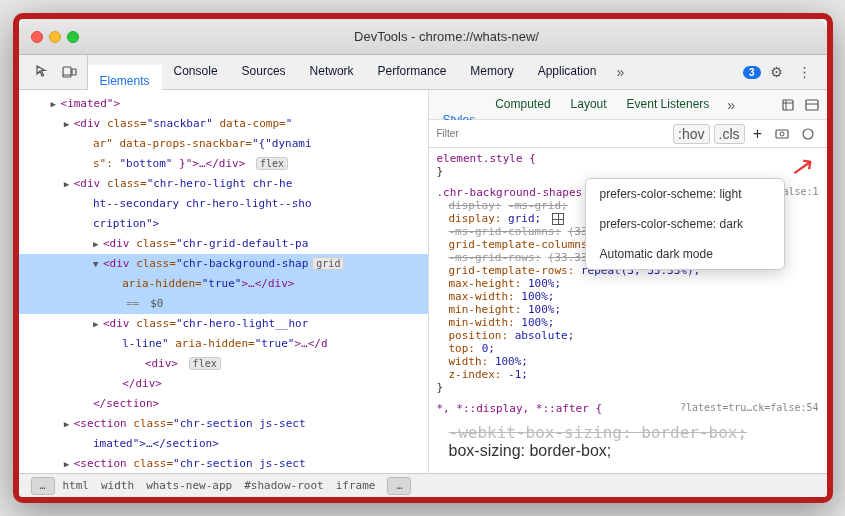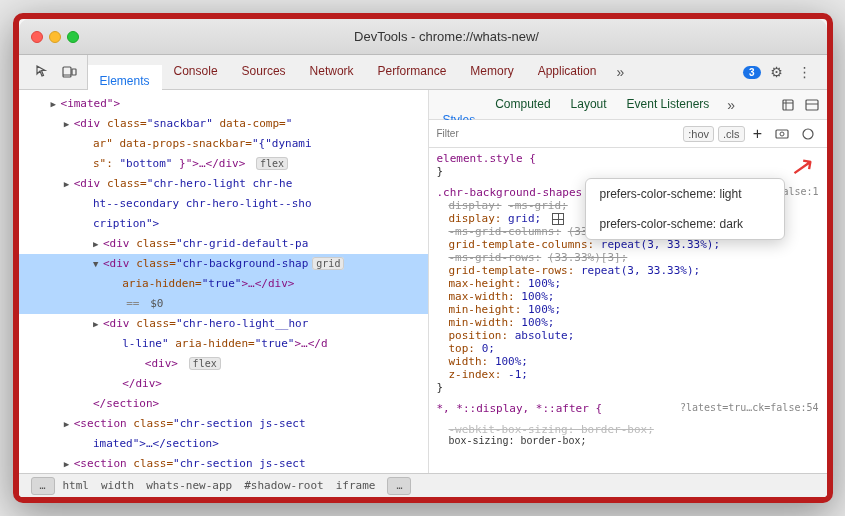--- a/index.html
+++ b/index.html
@@ -96,21 +96,21 @@
       align-items: center;
       height: 100%;
       flex: 1;
     }
     .tab {
       padding: 0 12px;
       height: 100%;
       display: flex;
       align-items: center;
       font-size: 12px;
-      color: #7f1d1d;
+      color: #0f172a;
       cursor: pointer;
       border-bottom: 2px solid transparent;
       white-space: nowrap;
     }
     .tab.active {
       color: #1a73e8;
       border-bottom: 2px solid #1a73e8;
       background: #fff;
       margin-top: 20px;
     }
@@ -263,21 +263,21 @@
       background: transparent;
       color: #333;
     }
     .filter-pseudo-btns {
       display: flex;
       align-items: center;
       gap: 4px;
       margin-left: auto;
     }
     .pseudo-btn {
-      font-size: 11px;
+      font-size: 14px;
       color: #555;
       cursor: pointer;
       padding: 1px 4px;
       border: 1px solid #ccc;
       border-radius: 3px;
       background: #f5f5f5;
     }
     .add-style-btn {
       width: 18px;
       height: 18px;
@@ -590,31 +590,32 @@
             <span class="css-property">position:</span> <span class="css-value">absolute;</span><br>
             <span class="css-property">top:</span> <span class="css-value">0;</span><br>
             <span class="css-property">width:</span> <span class="css-value">100%;</span><br>
             <span class="css-property">z-index:</span> <span class="css-value">-1;</span><br>
             <span class="css-brace">}</span>
           </div>
           <div class="css-block">
             <span class="css-selector">*, *::display, *::after {</span>
             <span style="color:#888; font-size:10px; float:right;">?latest=tru…ck=false:54</span>
           </div>
-          <div style="color:#e8a; font-size:11px; font-family:Menlo,monospace; padding-left:12px;">
+          <div style="color:#e8a; font-size:16px; font-family:Menlo,monospace; padding-left:12px;">
             <span class="css-strikethrough" style="color:#bbb;">-webkit-box-sizing: border-box;</span>
           </div>
-          <div style="color:#333; font-size:10px; font-family:Liberation Mono, monospace; padding-left:12px;">
+          <div style="color:#333; font-size:16px; font-family:Liberation Sans, sans-serif; padding-left:12px;">
             box-sizing: border-box;
           </div>
         </div>
 
         <div class="color-scheme-dropdown">
           <div class="dropdown-item">prefers-color-scheme: light</div>
           <div class="dropdown-item">prefers-color-scheme: dark</div>
+          <div class="dropdown-item">Automatic dark mode</div>
         </div>
 
         <div class="red-arrow">↗</div>
       </div>
     </div>
 
     <div class="breadcrumb">
       <div class="dom-ellipsis-btn">…</div>
       <span class="breadcrumb-item">html</span>
       <span class="breadcrumb-sep"> </span>

